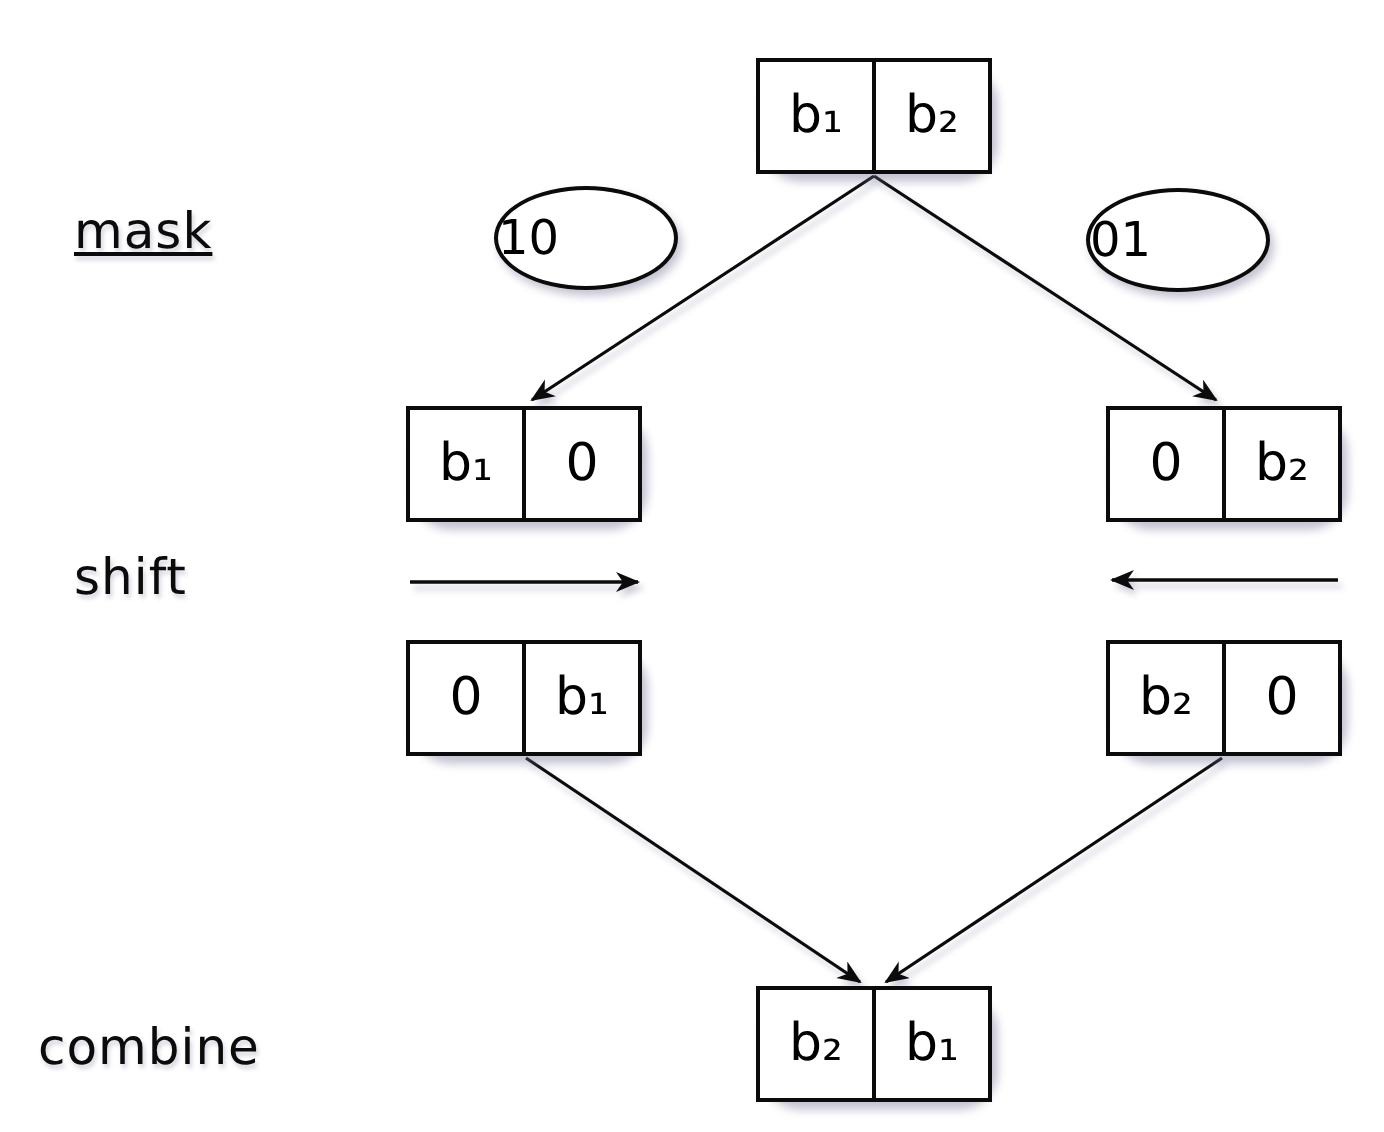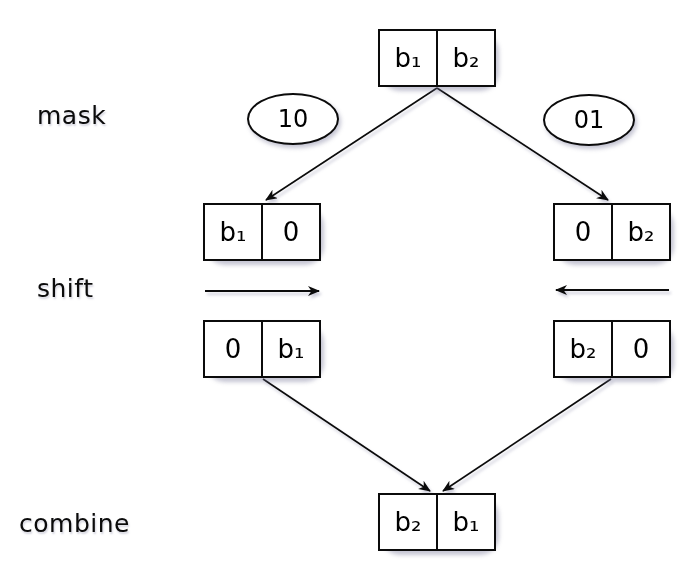--- a/index.html
+++ b/index.html
@@ -49,21 +49,20 @@
   }
   .mask-ellipse {
     position: absolute;
     width: 88px;
     height: 48px;
     border: 2px solid #0b0b0b;
     border-radius: 50%;
     background: #ffffff;
     display: flex;
     align-items: center;
-    justify-content: center;
     font-size: 24px;
     box-shadow: 2px 3px 4px rgba(110,110,145,0.40);
   }
   #arrow-layer {
     position: absolute;
     left: 0;
     top: 0;
     width: 692px;
     height: 566px;
     pointer-events: none;
@@ -88,21 +87,21 @@
 
     <line x1="205" y1="291" x2="319" y2="291" stroke="#0b0b0b" stroke-width="1.8" marker-end="url(#ah)"></line>
 
     <line x1="669" y1="290" x2="556" y2="290" stroke="#0b0b0b" stroke-width="1.8" marker-end="url(#ah)"></line>
 
     <line x1="263" y1="379" x2="430" y2="491" stroke="#0b0b0b" stroke-width="1.6" marker-end="url(#ah)"></line>
 
     <line x1="611" y1="379" x2="443" y2="491" stroke="#0b0b0b" stroke-width="1.6" marker-end="url(#ah)"></line>
   </svg>
 
-  <div class="stage-label" style="left:37px; top:101px;">mask</div>
+  <div class="stage-label" style="left:37px; top:101px;text-decoration:underline;">mask</div>
   <div class="stage-label" style="left:19px; top:509px;">combine</div>
   <div class="stage-label" style="left:37px; top:274px;">shift</div>
 
   <div class="mask-ellipse" style="left:247px; top:93px;">
     <span>10</span>
   </div>
   <div class="mask-ellipse" style="left:543px; top:94px;">
     <span>01</span>
   </div>
 

